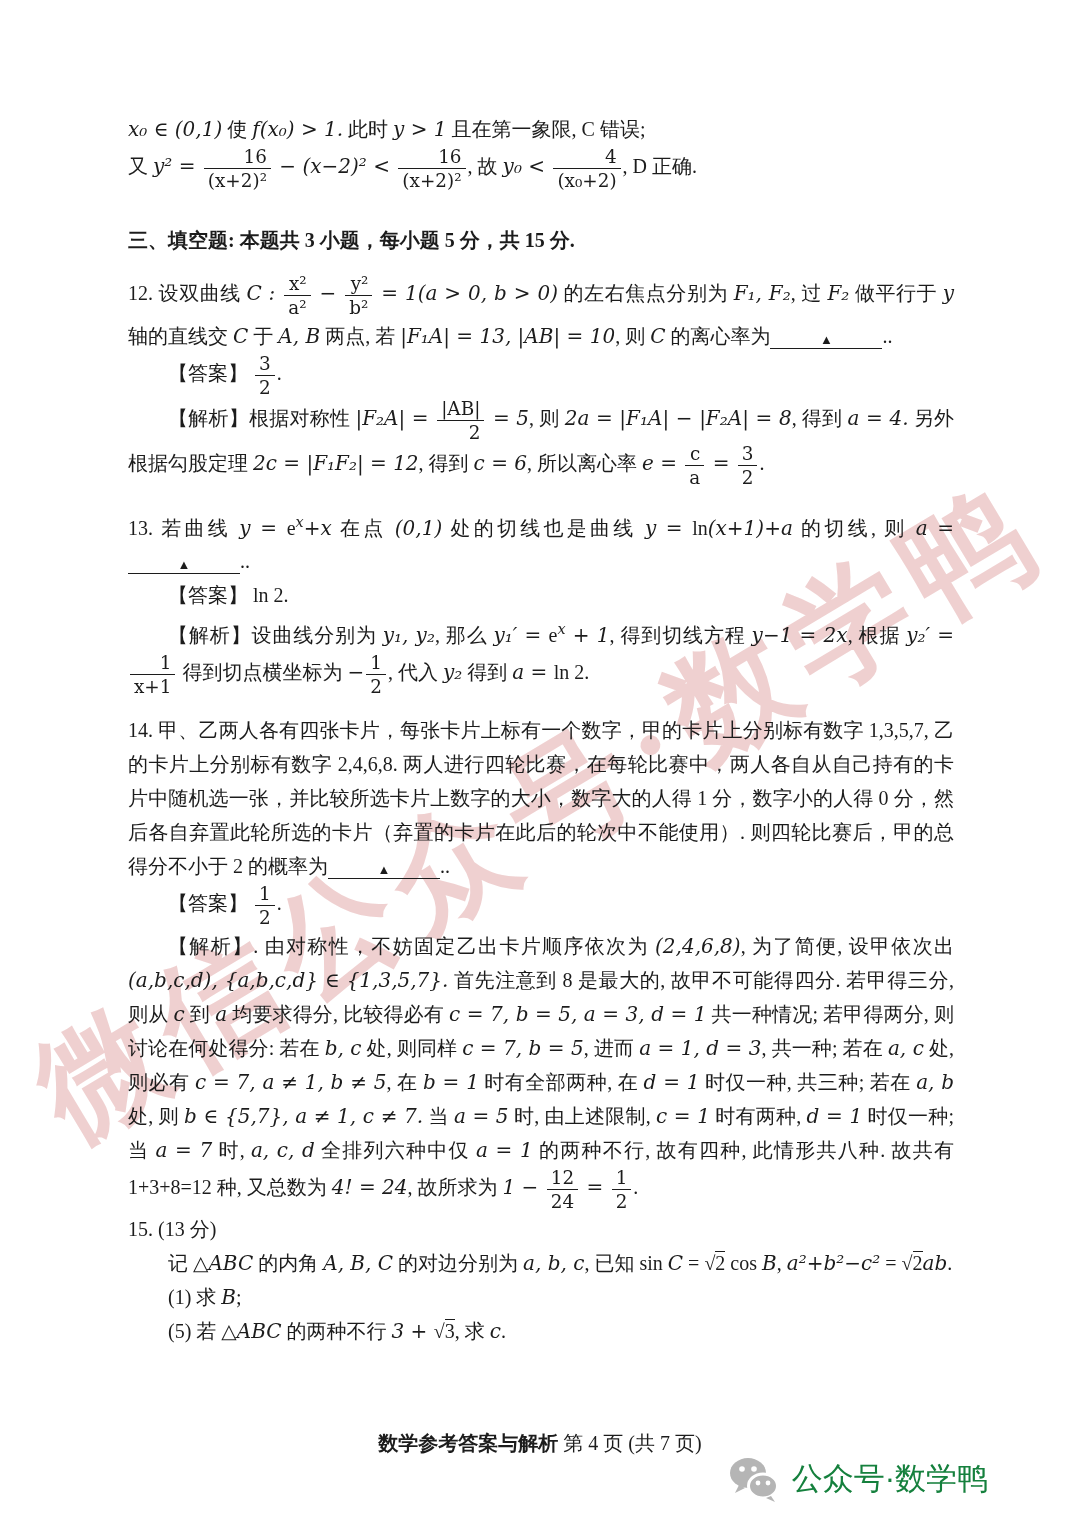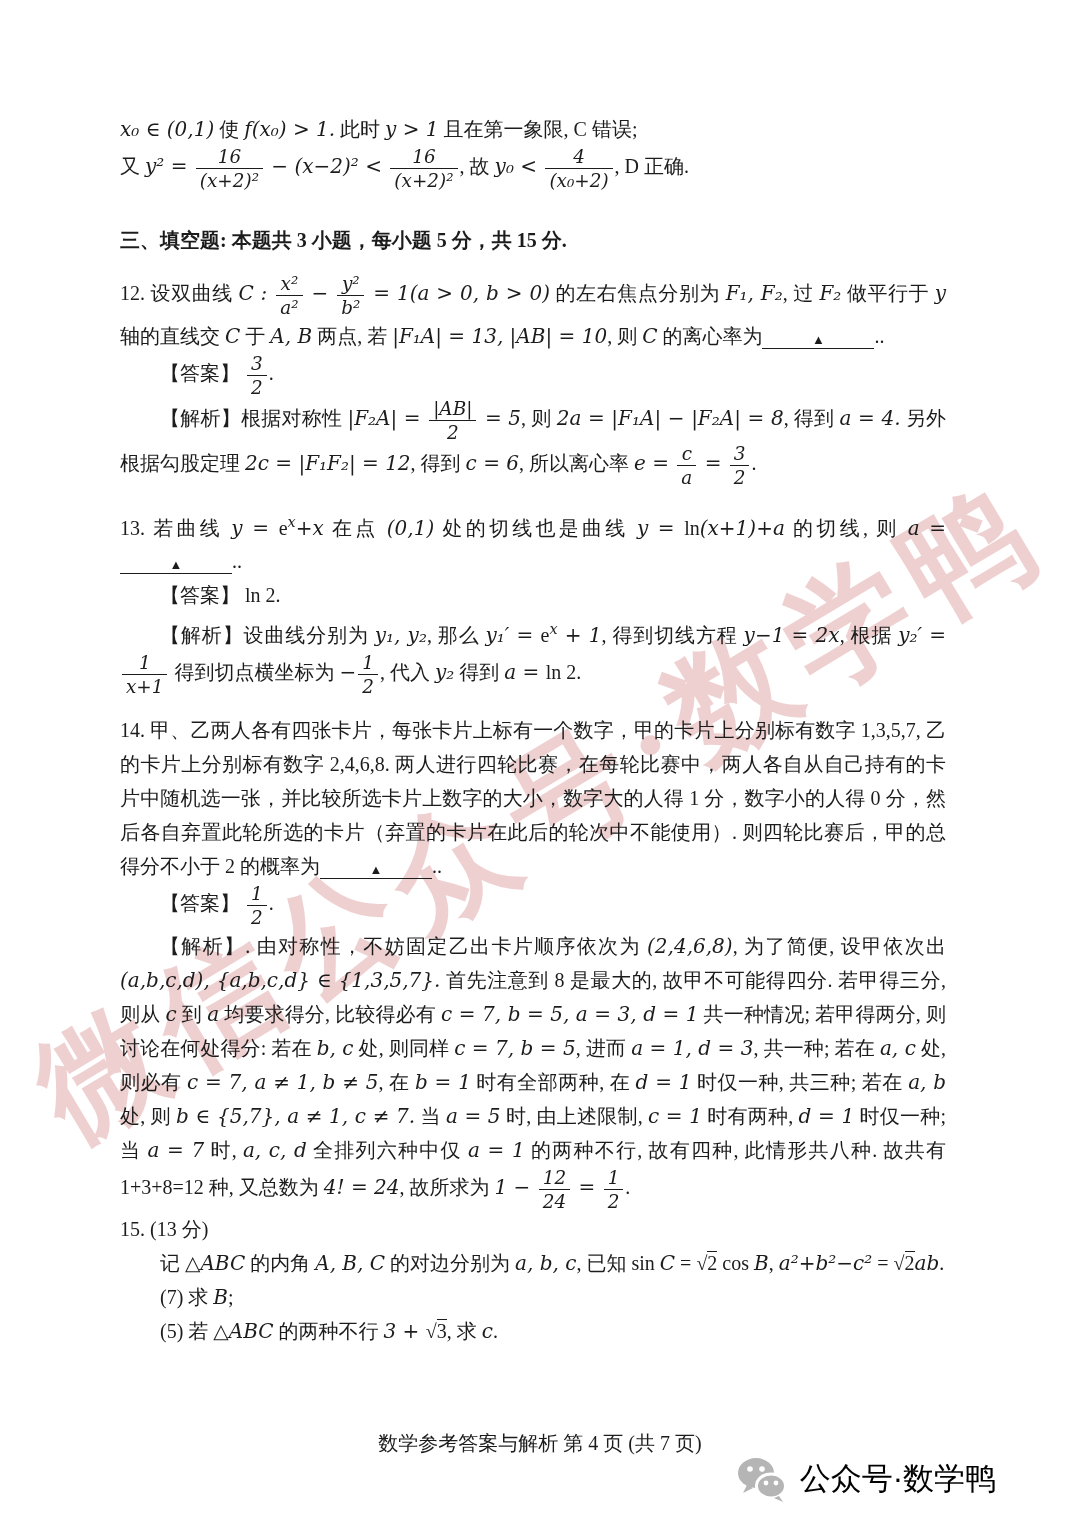--- a/index.html
+++ b/index.html
@@ -9,54 +9,54 @@
   }
   #watermark{
     position:absolute;left:-80px;top:730px;width:1240px;z-index:1;
     text-align:center;transform:rotate(-31deg);
     font-size:122px;font-weight:bold;letter-spacing:14px;white-space:nowrap;
     color:rgba(221,156,156,0.48);
     font-family:"Liberation Serif",serif;
     pointer-events:none;
   }
   #content{
-    position:absolute;left:120px;top:112px;width:826px;z-index:2;font-size:20px;
+    position:absolute;left:128px;top:112px;width:826px;z-index:2;font-size:20px;
   }
   .para{margin:0;line-height:34px;text-align:justify;}
   .head{font-weight:bold;margin:32px 0 8px 0;}
   .ind{text-indent:2em;}
   .sp{margin-top:16px;}
   .cn{font-style:normal;}
   .b{font-weight:bold;}
   .m{font-style:italic;font-family:"DejaVu Serif","Liberation Serif",serif;}
   .frac{
-    display:inline-block;vertical-align:middle;text-align:center;padding:0 2px;
-    font-style:italic;font-family:"DejaVu Serif","Liberation Serif",serif;
+    display:inline-block;vertical-align:middle;text-align:right;padding:0 2px;
+    font-family:"DejaVu Serif","Liberation Serif",serif;
     text-indent:0;
   }
   .frac .num{display:block;border-bottom:1.4px solid #1c1c1c;padding:0 4px 1px 4px;line-height:1.15;font-size:0.92em;}
   .frac .den{display:block;padding:1px 4px 0 4px;line-height:1.15;font-size:0.92em;}
   .blank{
     display:inline-block;width:112px;border-bottom:1.6px solid #1c1c1c;
     text-align:center;font-size:13px;line-height:16px;vertical-align:-1px;
     font-style:normal;text-indent:0;
   }
   sup.sup{font-size:0.72em;font-style:italic;font-family:"DejaVu Serif",serif;}
   .sqrt{white-space:nowrap;font-style:normal;}
   .sqrt .rad{font-style:normal;}
   .sqrt .rc{border-top:1.3px solid #1c1c1c;font-style:normal;}
   #footer{
     position:absolute;left:0;top:1430px;width:1080px;text-align:center;
     font-size:20px;z-index:2;
   }
-  #footer .fb{font-weight:normal;}
+  #footer .fb{font-weight:bold;}
   #badge{
-    position:absolute;right:84px;top:1456px;z-index:2;
+    position:absolute;right:92px;top:1456px;z-index:2;
     display:flex;align-items:center;gap:12px;
-    color:#000000;font-size:31px;
+    color:#15803d;font-size:31px;
     font-family:"Liberation Sans","DejaVu Sans",sans-serif;
   }
 </style>
 </head>
 <body>
 
 <div id="watermark">微信公众号·数学鸭</div>
 
 <main id="content">
     <p class="para"><span class="m">x₀ ∈ (0,1)</span><span class="cn"> 使 </span><span class="m">f(x₀) &gt; 1.</span><span class="cn"> 此时 </span><span class="m">y &gt; 1</span><span class="cn"> 且在第一象限, C 错误;</span></p>
@@ -66,21 +66,21 @@
     <p class="para ind"><span class="cn">【答案】 </span><span class="frac"><span class="num">3</span><span class="den">2</span></span><span class="cn">.</span></p>
     <p class="para ind"><span class="cn">【解析】根据对称性 </span><span class="m">|F₂A| = </span><span class="frac"><span class="num">|AB|</span><span class="den">2</span></span><span class="m"> = 5</span><span class="cn">, 则 </span><span class="m">2a = |F₁A| − |F₂A| = 8</span><span class="cn">, 得到 </span><span class="m">a = 4.</span><span class="cn"> 另外根据勾股定理 </span><span class="m">2c = |F₁F₂| = 12</span><span class="cn">, 得到 </span><span class="m">c = 6</span><span class="cn">, 所以离心率 </span><span class="m">e = </span><span class="frac"><span class="num">c</span><span class="den">a</span></span><span class="m"> = </span><span class="frac"><span class="num">3</span><span class="den">2</span></span><span class="cn">.</span></p>
     <p class="para sp"><span class="cn">13. 若曲线 </span><span class="m">y = </span><span class="cn">e</span><sup class="sup">x</sup><span class="m">+x</span><span class="cn"> 在点 </span><span class="m">(0,1)</span><span class="cn"> 处的切线也是曲线 </span><span class="m">y = </span><span class="cn">ln</span><span class="m">(x+1)+a</span><span class="cn"> 的切线, 则 </span><span class="m">a = </span><span class="blank">▲</span><span class="cn">..</span></p>
     <p class="para ind"><span class="cn">【答案】 ln 2.</span></p>
     <p class="para ind"><span class="cn">【解析】设曲线分别为 </span><span class="m">y₁, y₂</span><span class="cn">, 那么 </span><span class="m">y₁′ = </span><span class="cn">e</span><sup class="sup">x</sup><span class="m"> + 1</span><span class="cn">, 得到切线方程 </span><span class="m">y−1 = 2x</span><span class="cn">, 根据 </span><span class="m">y₂′ = </span><span class="frac"><span class="num">1</span><span class="den">x+1</span></span><span class="cn"> 得到切点横坐标为 </span><span class="m">−</span><span class="frac"><span class="num">1</span><span class="den">2</span></span><span class="cn">, 代入 </span><span class="m">y₂</span><span class="cn"> 得到 </span><span class="m">a = </span><span class="cn">ln 2.</span></p>
     <p class="para sp"><span class="cn">14. 甲、乙两人各有四张卡片，每张卡片上标有一个数字，甲的卡片上分别标有数字 1,3,5,7, 乙的卡片上分别标有数字 2,4,6,8. 两人进行四轮比赛，在每轮比赛中，两人各自从自己持有的卡片中随机选一张，并比较所选卡片上数字的大小，数字大的人得 1 分，数字小的人得 0 分，然后各自弃置此轮所选的卡片（弃置的卡片在此后的轮次中不能使用）. 则四轮比赛后，甲的总得分不小于 2 的概率为</span><span class="blank">▲</span><span class="cn">..</span></p>
     <p class="para ind"><span class="cn">【答案】 </span><span class="frac"><span class="num">1</span><span class="den">2</span></span><span class="cn">.</span></p>
     <p class="para ind"><span class="cn">【解析】. 由对称性，不妨固定乙出卡片顺序依次为 </span><span class="m">(2,4,6,8)</span><span class="cn">, 为了简便, 设甲依次出 </span><span class="m">(a,b,c,d), {a,b,c,d} ∈ {1,3,5,7}.</span><span class="cn"> 首先注意到 8 是最大的, 故甲不可能得四分. 若甲得三分, 则从 </span><span class="m">c</span><span class="cn"> 到 </span><span class="m">a</span><span class="cn"> 均要求得分, 比较得必有 </span><span class="m">c = 7, b = 5, a = 3, d = 1</span><span class="cn"> 共一种情况; 若甲得两分, 则讨论在何处得分: 若在 </span><span class="m">b, c</span><span class="cn"> 处, 则同样 </span><span class="m">c = 7, b = 5</span><span class="cn">, 进而 </span><span class="m">a = 1, d = 3</span><span class="cn">, 共一种; 若在 </span><span class="m">a, c</span><span class="cn"> 处, 则必有 </span><span class="m">c = 7, a ≠ 1, b ≠ 5</span><span class="cn">, 在 </span><span class="m">b = 1</span><span class="cn"> 时有全部两种, 在 </span><span class="m">d = 1</span><span class="cn"> 时仅一种, 共三种; 若在 </span><span class="m">a, b</span><span class="cn"> 处, 则 </span><span class="m">b ∈ {5,7}, a ≠ 1, c ≠ 7.</span><span class="cn"> 当 </span><span class="m">a = 5</span><span class="cn"> 时, 由上述限制, </span><span class="m">c = 1</span><span class="cn"> 时有两种, </span><span class="m">d = 1</span><span class="cn"> 时仅一种; 当 </span><span class="m">a = 7</span><span class="cn"> 时, </span><span class="m">a, c, d</span><span class="cn"> 全排列六种中仅 </span><span class="m">a = 1</span><span class="cn"> 的两种不行, 故有四种, 此情形共八种. 故共有 1+3+8=12 种, 又总数为 </span><span class="m">4! = 24</span><span class="cn">, 故所求为 </span><span class="m">1 − </span><span class="frac"><span class="num">12</span><span class="den">24</span></span><span class="m"> = </span><span class="frac"><span class="num">1</span><span class="den">2</span></span><span class="cn">.</span></p>
     <p class="para"><span class="cn">15. (13 分)</span></p>
     <p class="para ind"><span class="cn">记 </span><span class="m">△ABC</span><span class="cn"> 的内角 </span><span class="m">A, B, C</span><span class="cn"> 的对边分别为 </span><span class="m">a, b, c</span><span class="cn">, 已知 sin </span><span class="m">C</span><span class="cn"> = </span><span class="sqrt"><span class="rad">√</span><span class="rc">2</span></span><span class="cn"> cos </span><span class="m">B</span><span class="cn">, </span><span class="m">a²+b²−c²</span><span class="cn"> = </span><span class="sqrt"><span class="rad">√</span><span class="rc">2</span></span><span class="m">ab</span><span class="cn">.</span></p>
-    <p class="para ind"><span class="cn">(7) 求 </span><span class="m">B</span><span class="cn">;</span></p>
+    <p class="para ind"><span class="cn">(1) 求 </span><span class="m">B</span><span class="cn">;</span></p>
     <p class="para ind"><span class="cn">(5) 若 </span><span class="m">△ABC</span><span class="cn"> 的两种不行 </span><span class="m">3 + </span><span class="sqrt"><span class="rad">√</span><span class="rc">3</span></span><span class="cn">, 求 </span><span class="m">c</span><span class="cn">.</span></p>
   </main>
 
 <div id="footer">
   <span class="fb">数学参考答案与解析</span><span> 第 4 页 (共 7 页)</span>
 </div>
 
 <div id="badge">
   <svg width="52" height="46" viewBox="0 0 52 46" aria-hidden="true">
     <ellipse cx="20" cy="17" rx="18" ry="15" fill="#b5b5b5"></ellipse>

